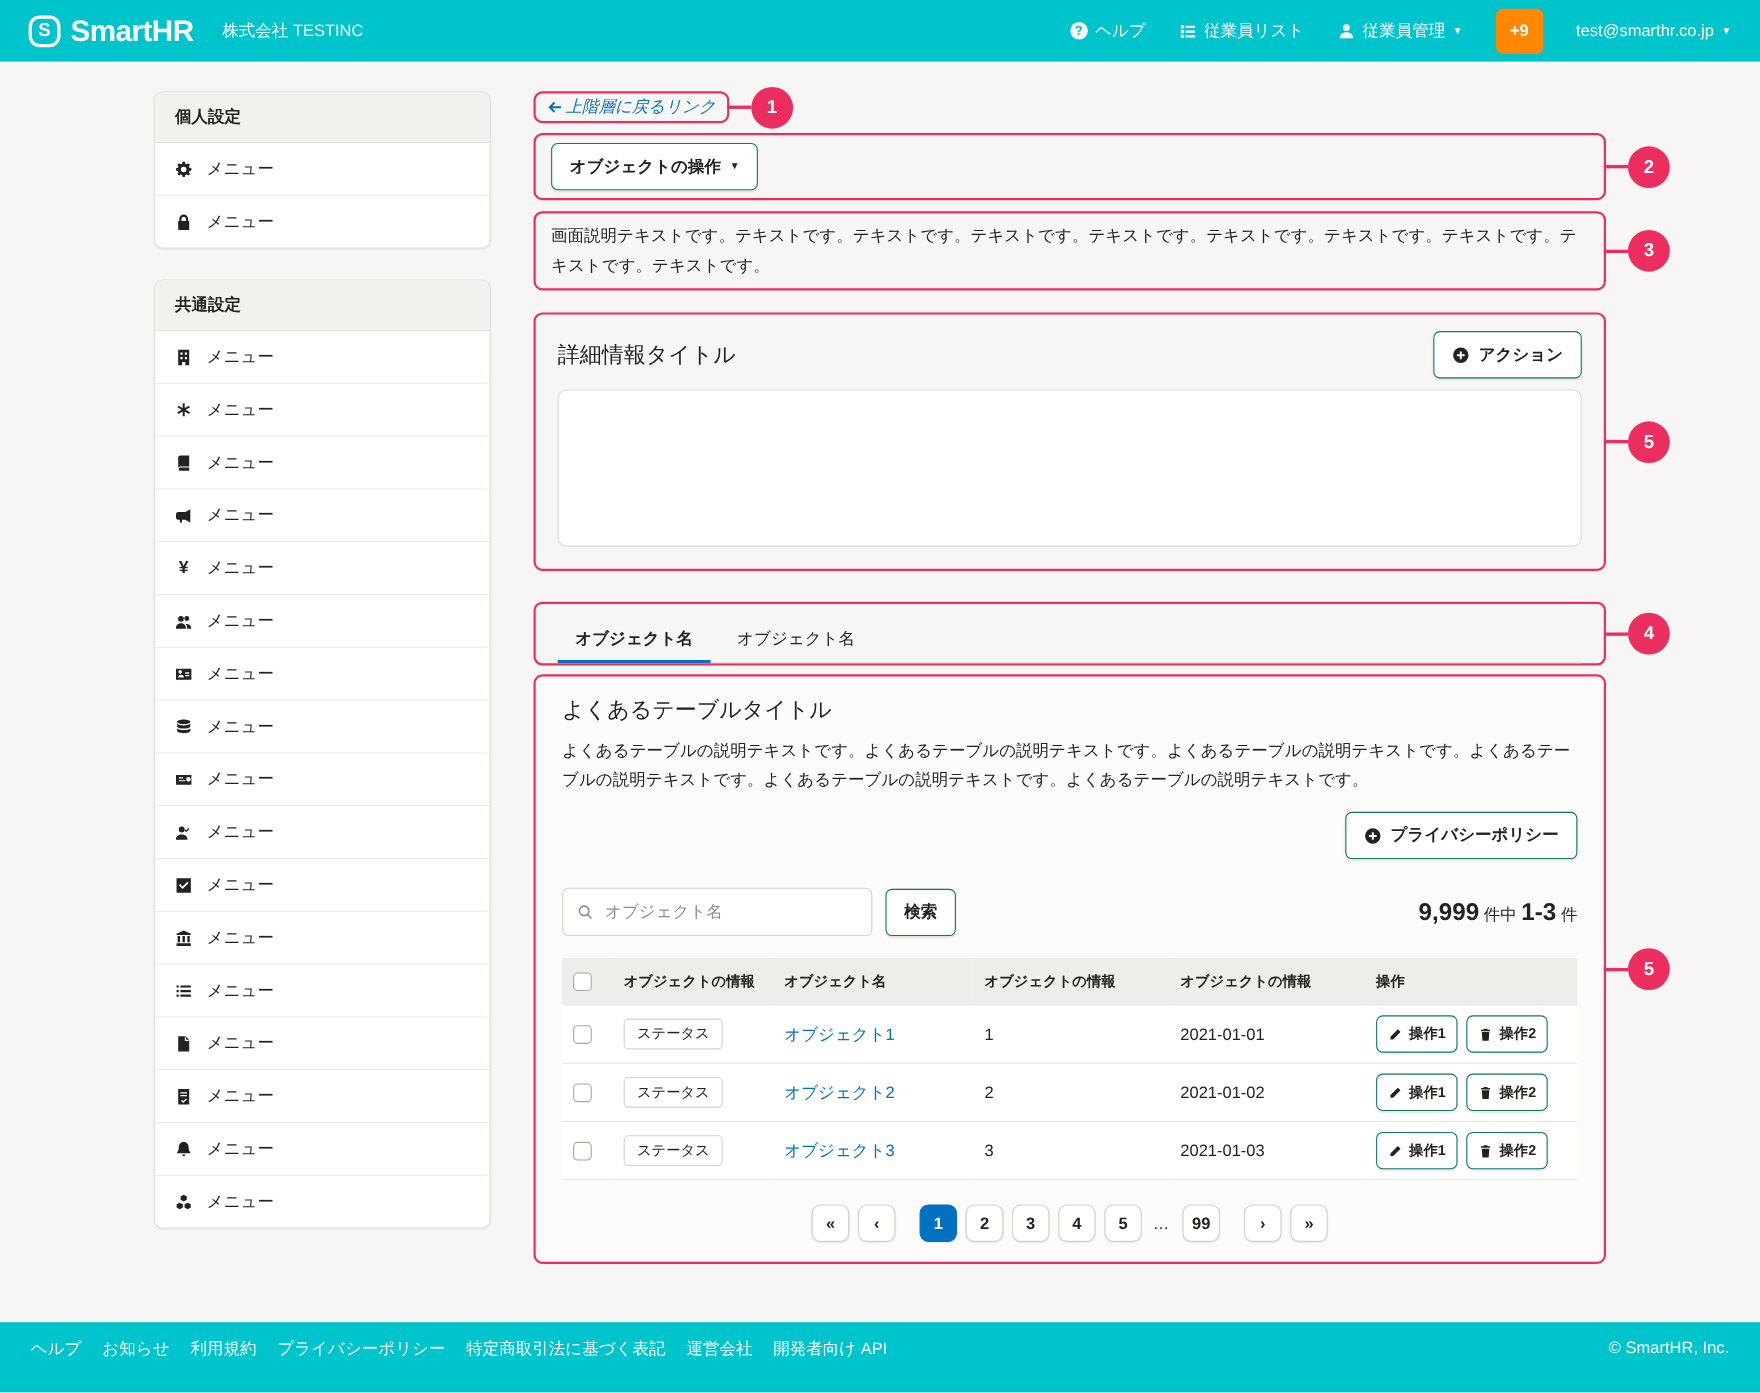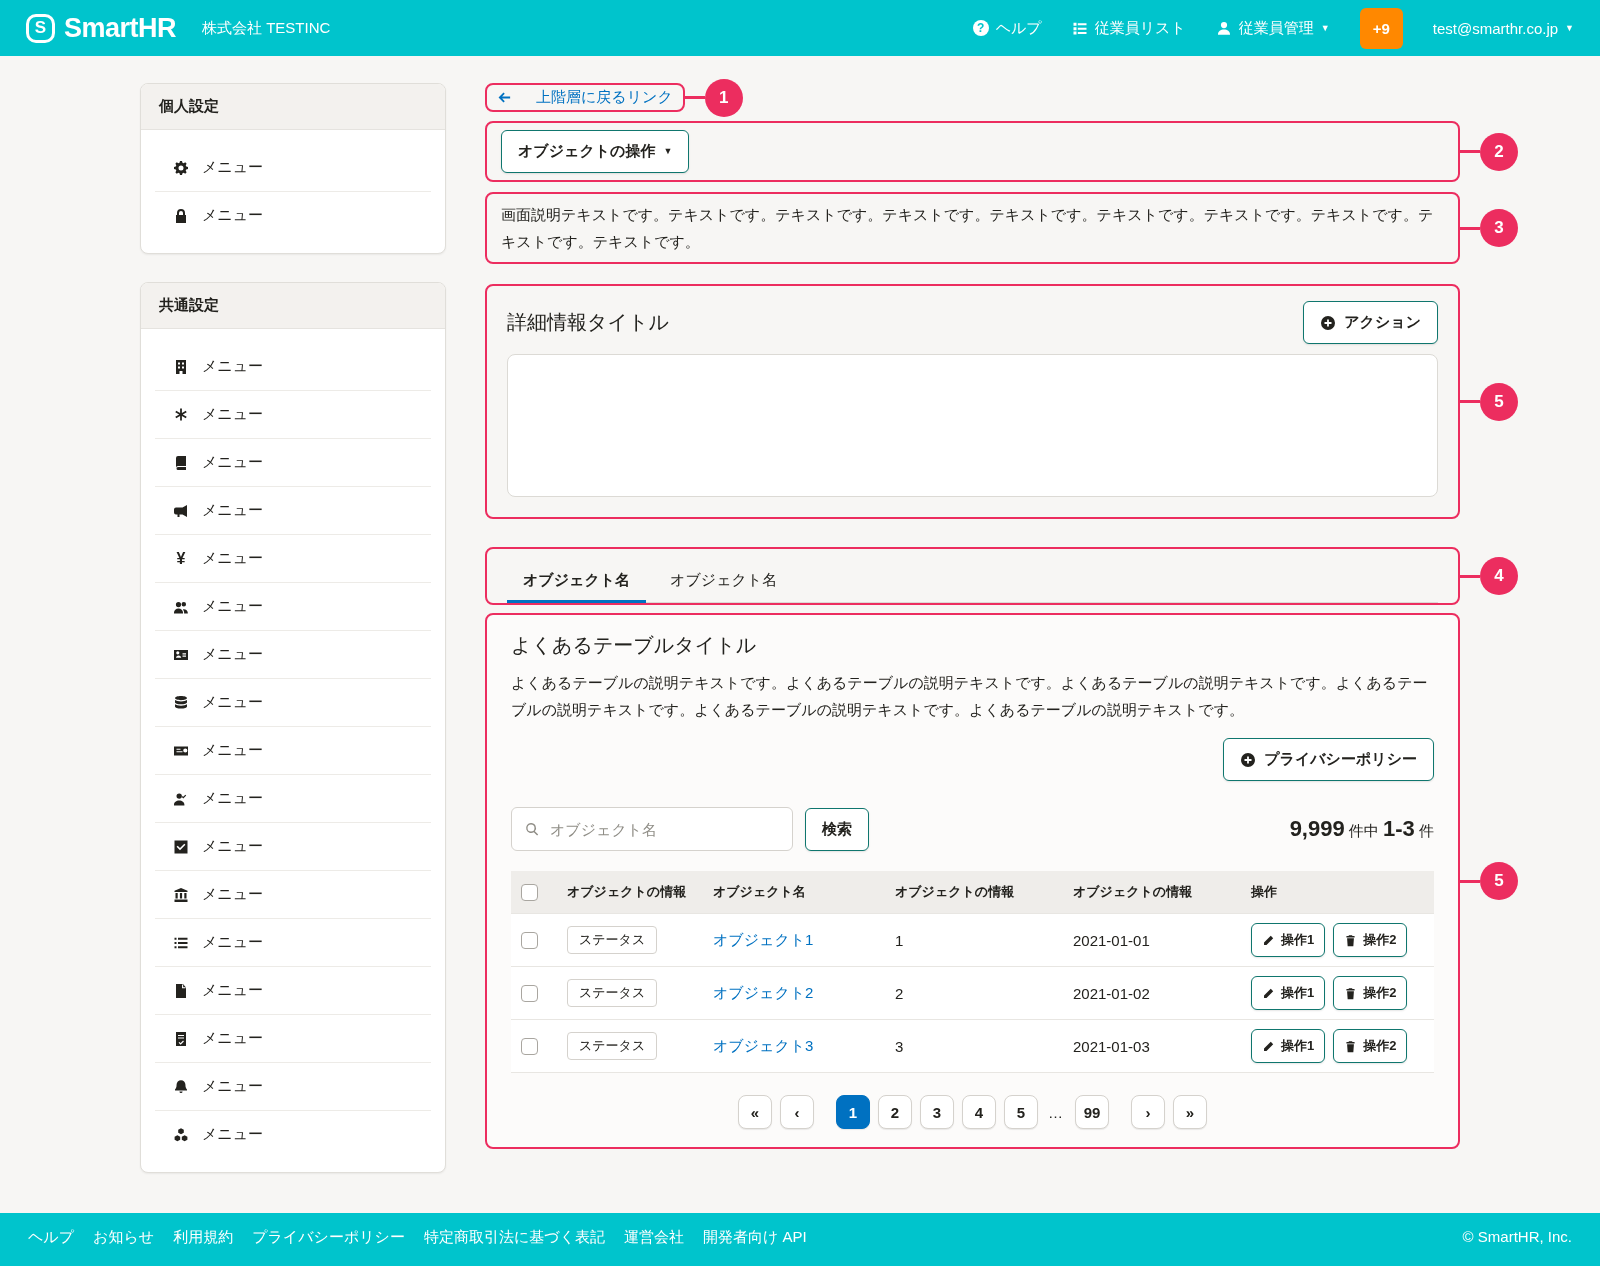--- a/index.html
+++ b/index.html
@@ -46,21 +46,21 @@
   
   .sidebar { width:306px; flex-shrink:0; display:flex; flex-direction:column; gap:28px; }
   .side-card {
     background:#fff; border:1px solid #e0ded9; border-radius:8px; overflow:hidden;
     box-shadow:0 1px 2px rgba(0,0,0,.06);
   }
   .side-head {
     background:#f3f1ee; font-weight:bold; font-size:15px;
     padding:13px 18px; border-bottom:1px solid #e5e3df;
   }
-  .side-list { list-style:none; margin:14px; padding:0; }
+  .side-list { list-style:none; margin:0; padding:0; }
   .side-item {
     display:flex; align-items:center; gap:13px;
     padding:14px 18px; font-size:15px; cursor:pointer;
     border-bottom:1px solid #edebe7;
   }
   .side-item:last-child { border-bottom:none; }
   .side-item .glyph { font-size:16px; font-weight:bold; width:16px; text-align:center; }
 
   
   .main { flex:1; min-width:0; }
@@ -74,21 +74,21 @@
     display:flex; align-items:center; justify-content:center; z-index:2;
   }
   .anno-num::before {
     content:""; position:absolute; right:100%; top:50%; margin-top:-1.5px;
     width:22px; height:3px; background:#ec2d5f;
   }
 
   .backlink-wrap { display:inline-flex; padding:3px 10px; }
   .backlink {
     color:#0071c1; font-size:15px; text-decoration:none;
-    display:inline-flex; align-items:center; gap:24px; cursor:pointer;
+    display:inline-flex; align-items:center; gap:2px; cursor:pointer;font-style:italic;
   }
 
   .title-row {
     margin-top:9px; padding:7px 8px 7px 14px;
     display:flex; align-items:center; justify-content:space-between; gap:16px;
   }
   .page-title { font-size:27px; font-weight:normal; margin:0; }
   .btn {
     background:#fff; border:1px solid #0f766e; border-radius:6px;
     font-weight:bold; font-size:15px; color:#23221e;

